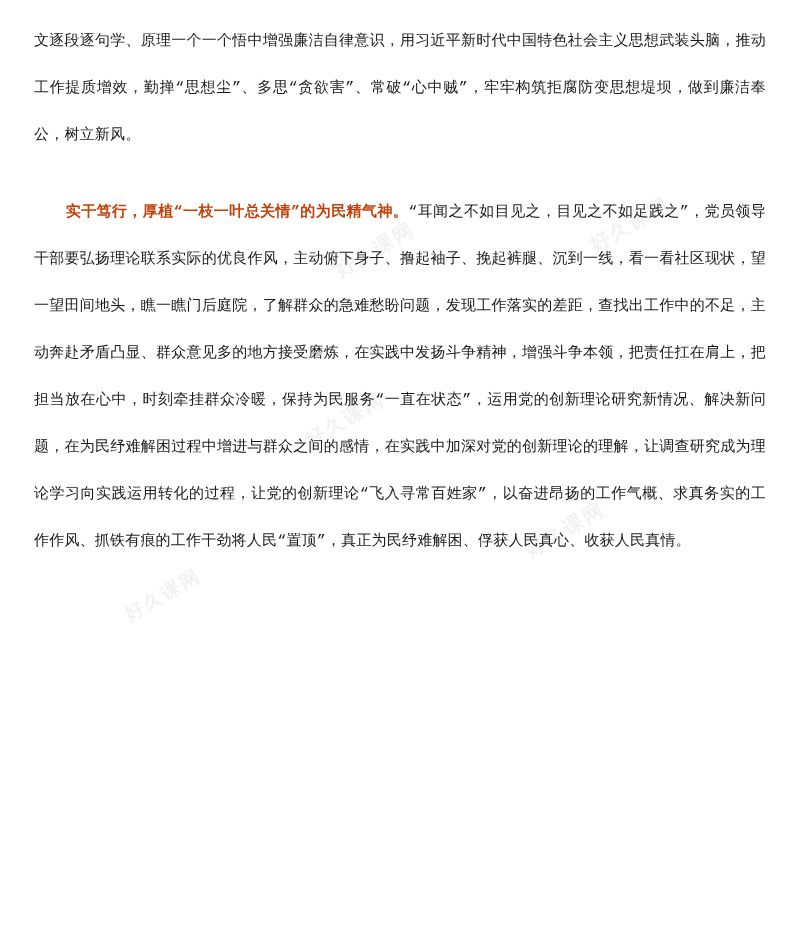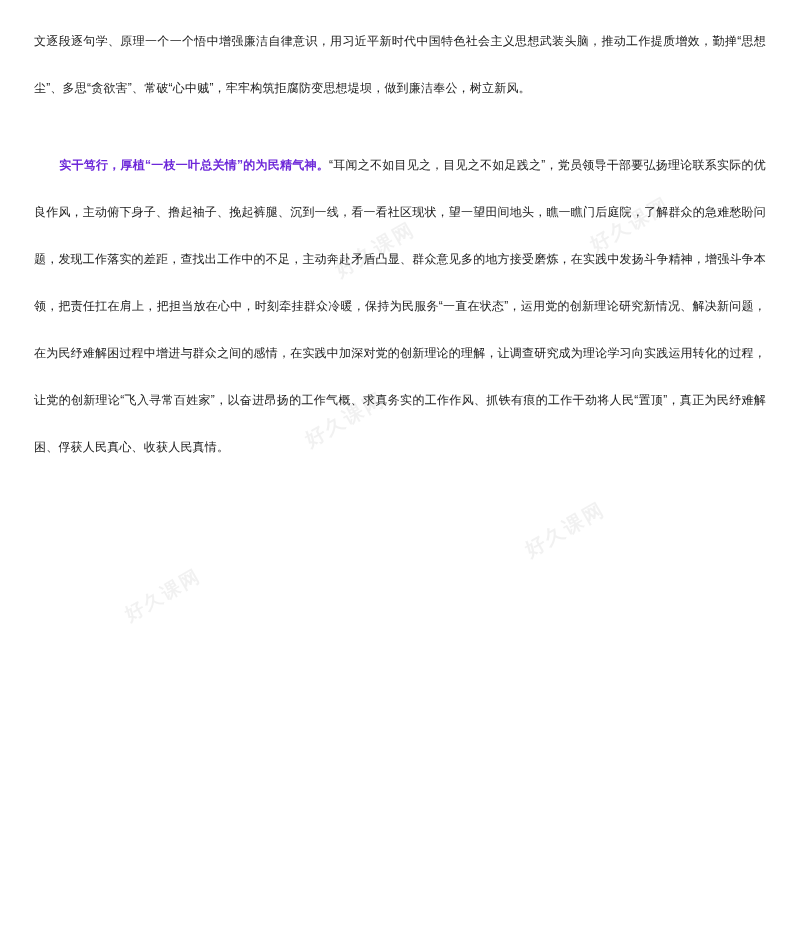--- a/index.html
+++ b/index.html
@@ -22,38 +22,38 @@
     background: #ffffff;
     box-sizing: border-box;
     padding: 18px 34px 0 34px;
   }
   .doc-body {
     position: relative;
     z-index: 2;
   }
   p.para {
     margin: 0 0 0 0;
-    font-size: 12px;
+    font-size: 15px;
     line-height: 47px;
     color: #1a1a1a;
     text-align: justify;
     text-justify: inter-ideograph;
     letter-spacing: 0.2px;
-    font-family: Liberation Sans, sans-serif;
+    font-family: Liberation Mono, monospace;
   }
   p.para + p.para {
     margin-top: 30px;
   }
   .indent {
     display: inline-block;
     width: 2.1em;
   }
   .lead {
     font-weight: bold;
-    color: #6d28d9;
+    color: #c2410c;
   }
   
   .wm-layer {
     position: absolute;
     left: 0; top: 0;
     width: 800px;
     height: 933px;
     z-index: 1;
     pointer-events: none;
     overflow: hidden;

